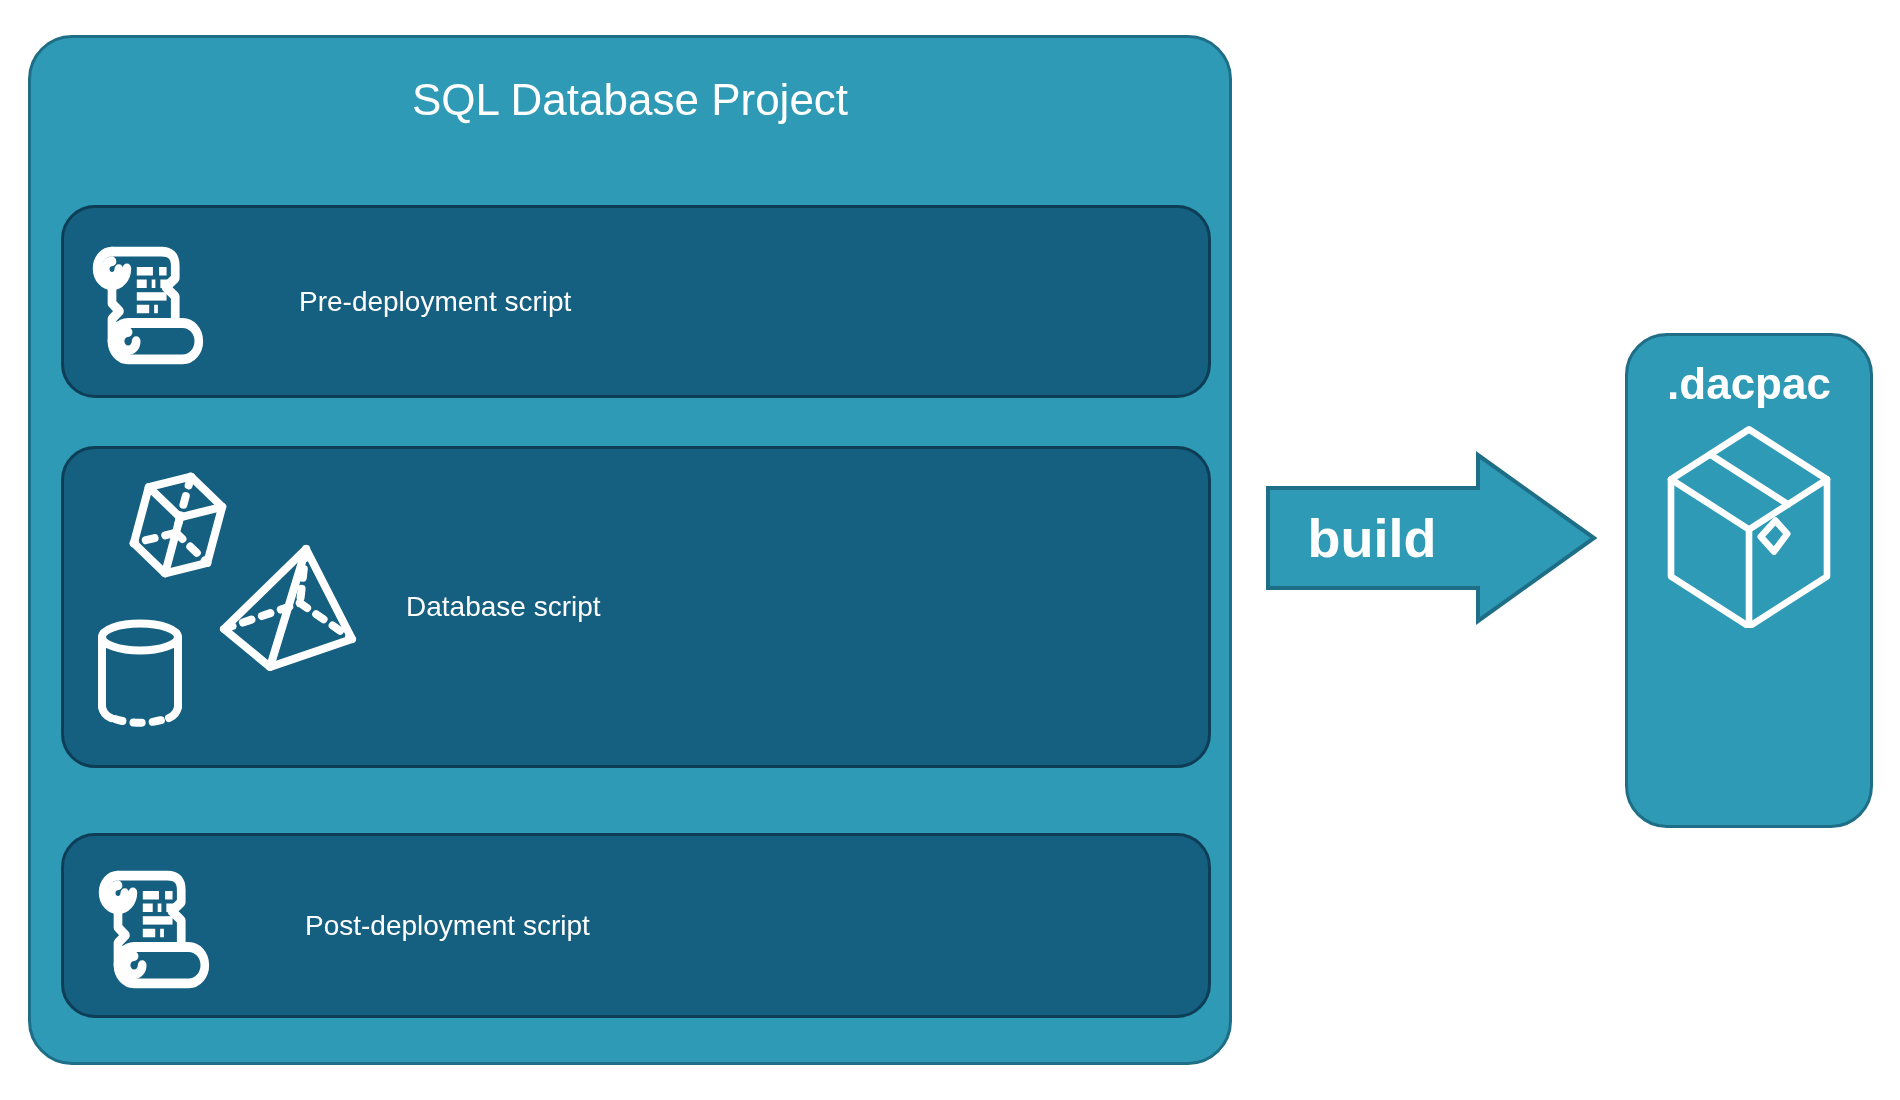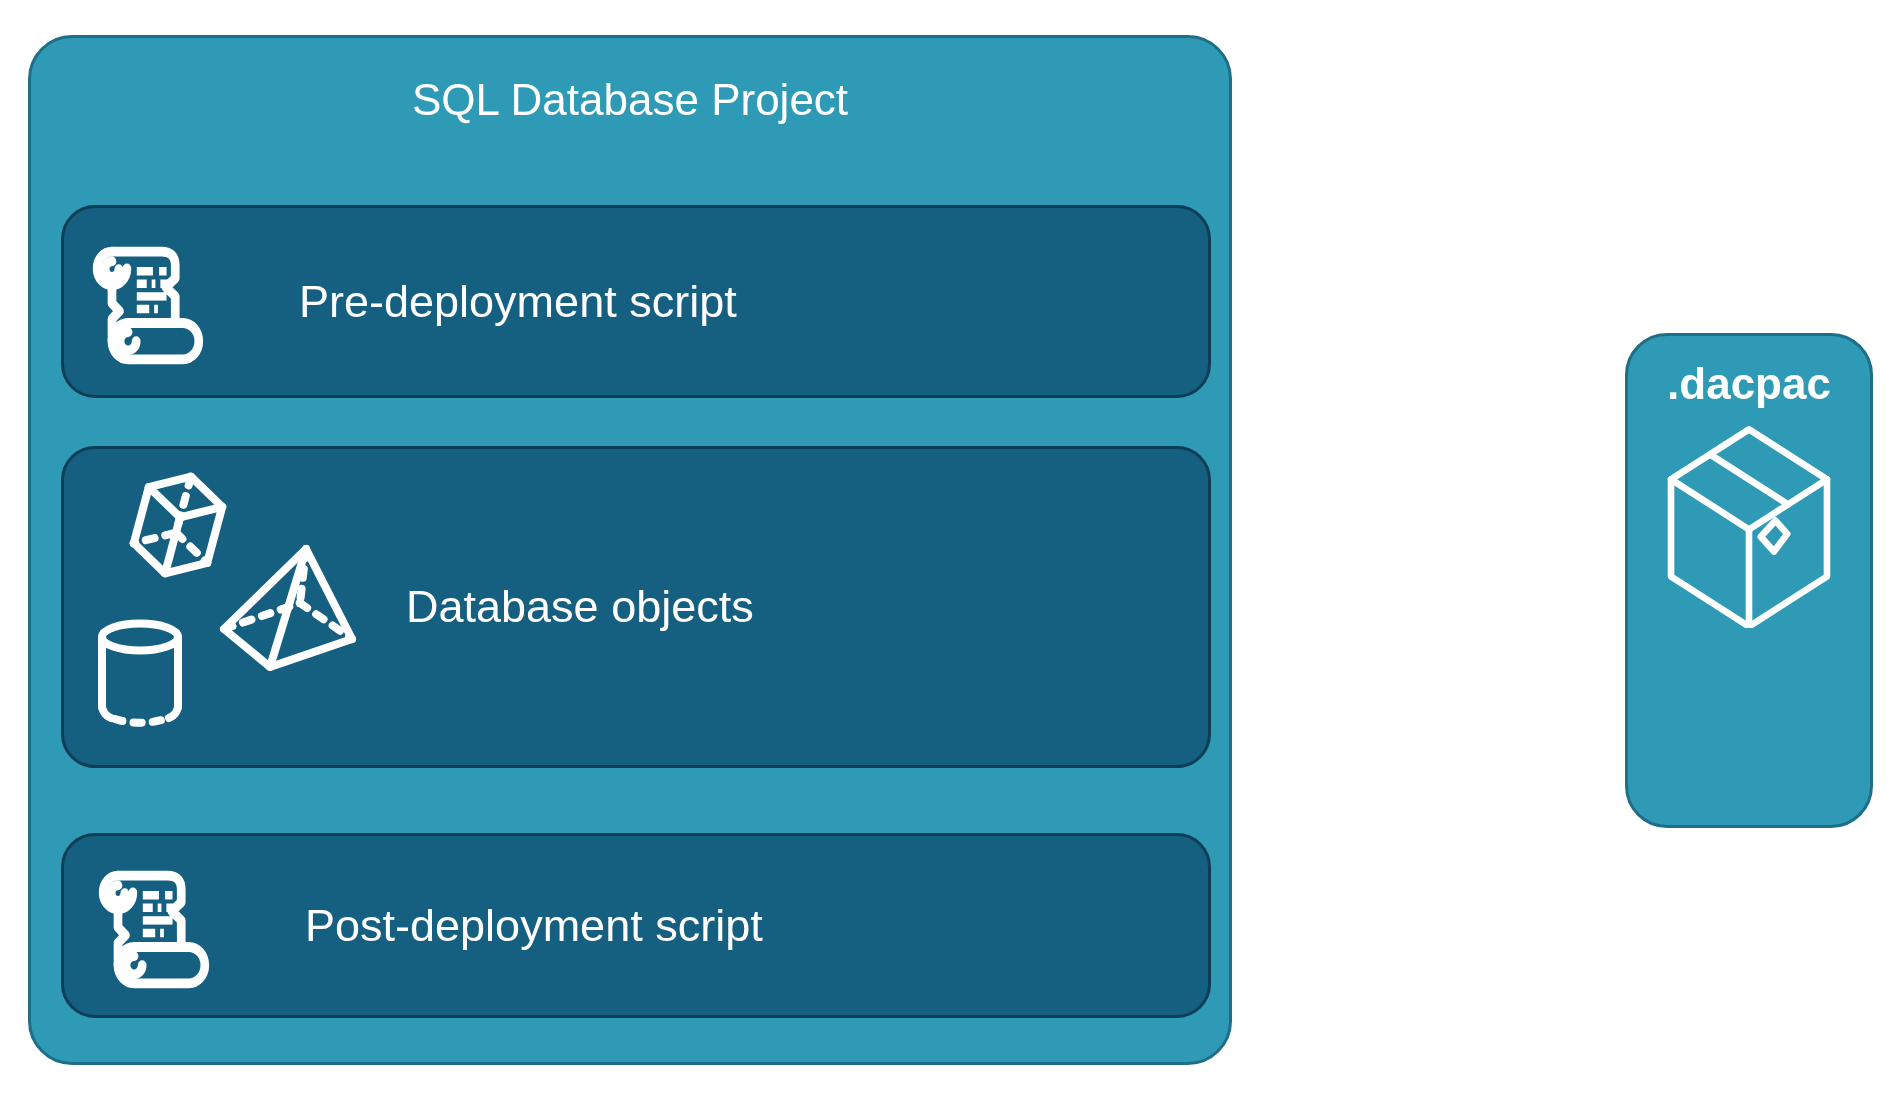--- a/index.html
+++ b/index.html
@@ -43,21 +43,21 @@
     border:3px solid var(--dark-border);
     border-radius:34px;
     display:flex;
     align-items:center;
     color:var(--text);
   }
   .inner-box.pre{top:167px;height:193px;padding-left:17px;}
   .inner-box.objects{top:408px;height:322px;padding-left:12px;}
   .inner-box.post{top:795px;height:185px;padding-left:23px;}
   .inner-box .label{
-    font-size:45px;
+    font-size:28px;
     line-height:58px;
     font-weight:400;
   }
   .pre .label, .post .label{margin-left:94px;}
   .objects .label-block{margin-left:30px;}
   .icon-scroll{width:124px;height:140px;flex:0 0 auto;}
   .icon-shapes{width:300px;height:300px;flex:0 0 auto;}
   
   .arrow-wrap{
     position:absolute;
@@ -135,21 +135,21 @@
         </g>
 
         <g transform="translate(14,160)" fill="none" stroke="#fff" stroke-width="8" stroke-linecap="round" stroke-linejoin="round">
           <ellipse cx="50" cy="20" rx="38" ry="13.5"></ellipse>
           <path d="M12,20 V90 M88,20 V90"></path>
           <path d="M12,90 q1.5,8 9,11 M88,90 q-1.5,8 -9,11"></path>
           <path d="M25,102 a38,15 0 0 0 50,0" stroke-dasharray="8 11"></path>
         </g>
       </svg>
       <div class="label-block">
-        <div class="label">Database objects</div>
+        <div class="label">Database script</div>
       </div>
     </div>
 
     <div class="inner-box post">
       <svg class="icon-scroll" viewBox="0 0 100 100" preserveAspectRatio="none">
         <g fill="none" stroke="#fff" stroke-width="7" stroke-linecap="round" stroke-linejoin="round">
           <path d="M25,14 a12,12 0 1 0 12,12"></path>
           <path d="M25,21 a5.5,5.5 0 1 0 5.5,5.5"></path>
           <path d="M25,14 h40 q11,0 11,10 v9 l-7.5,6.5 7.5,6.5 v19"></path>
           <path d="M25,38 v13 l6,5.5 -6,5.5 v16"></path>
@@ -160,20 +160,26 @@
           <path d="M45,28 h13 m5,0 h6"></path>
           <path d="M45,37 h8 m4,0 h3 m4,0 h9"></path>
           <path d="M45,46 h24"></path>
           <path d="M45,55 h10 m4,0 h3"></path>
         </g>
       </svg>
       <span class="label">Post-deployment script</span>
     </div>
   </section>
 
+  <div class="arrow-wrap">
+    <svg width="332" height="176" viewBox="0 0 332 176">
+      <polygon points="2,38 212,38 212,5 328,88 212,171 212,138 2,138" fill="var(--teal)" stroke="var(--teal-border)" stroke-width="4" stroke-linejoin="miter"></polygon>
+    </svg>
+    <span class="arrow-label">build</span>
+  </div>
 
   <section class="dacpac-box">
     <div class="dacpac-title">.dacpac</div>
     <svg class="icon-package" viewBox="0 0 120 140">
       <g fill="none" stroke="#fff" stroke-width="4.5" stroke-linecap="round" stroke-linejoin="round">
         <path d="M60,5 L113,39 113,105 60,139 7,105 7,39 Z"></path>
         <path d="M7,39 L60,73 113,39"></path>
         <path d="M60,73 V139"></path>
         <path d="M33.5,22 L86.5,56"></path>
         <path d="M78,67 L86,76 77,88 68,78 Z"></path>

